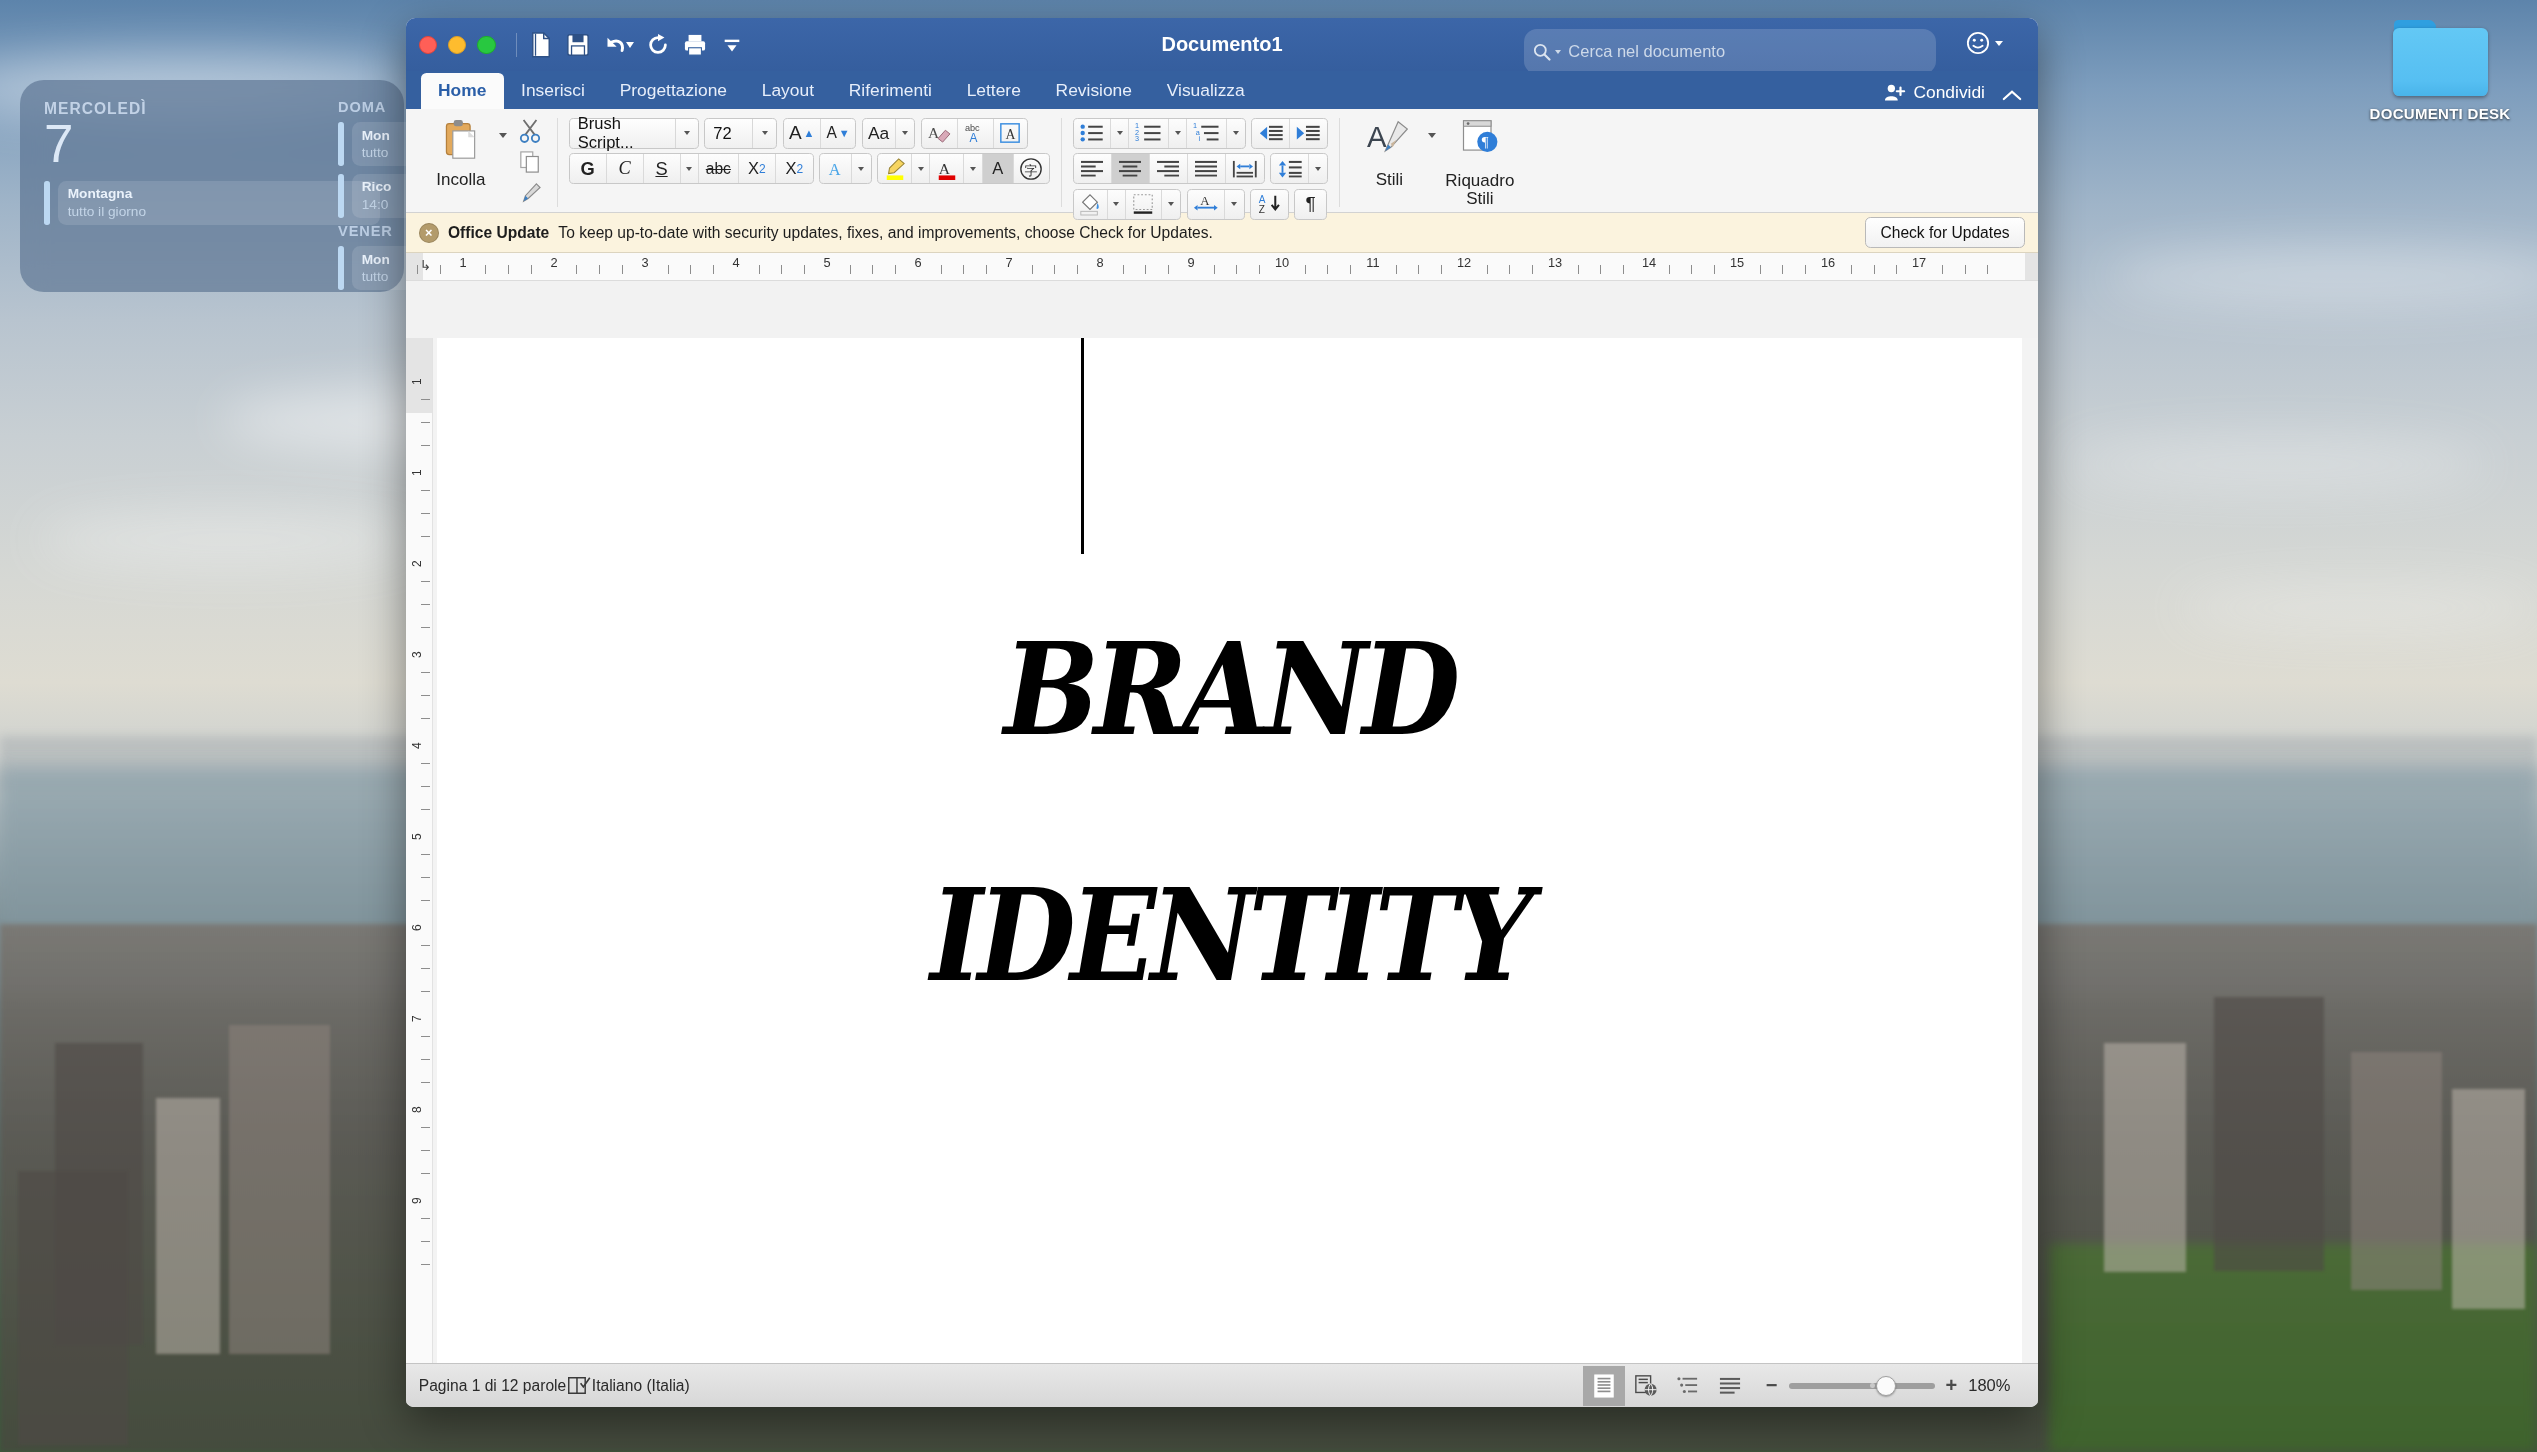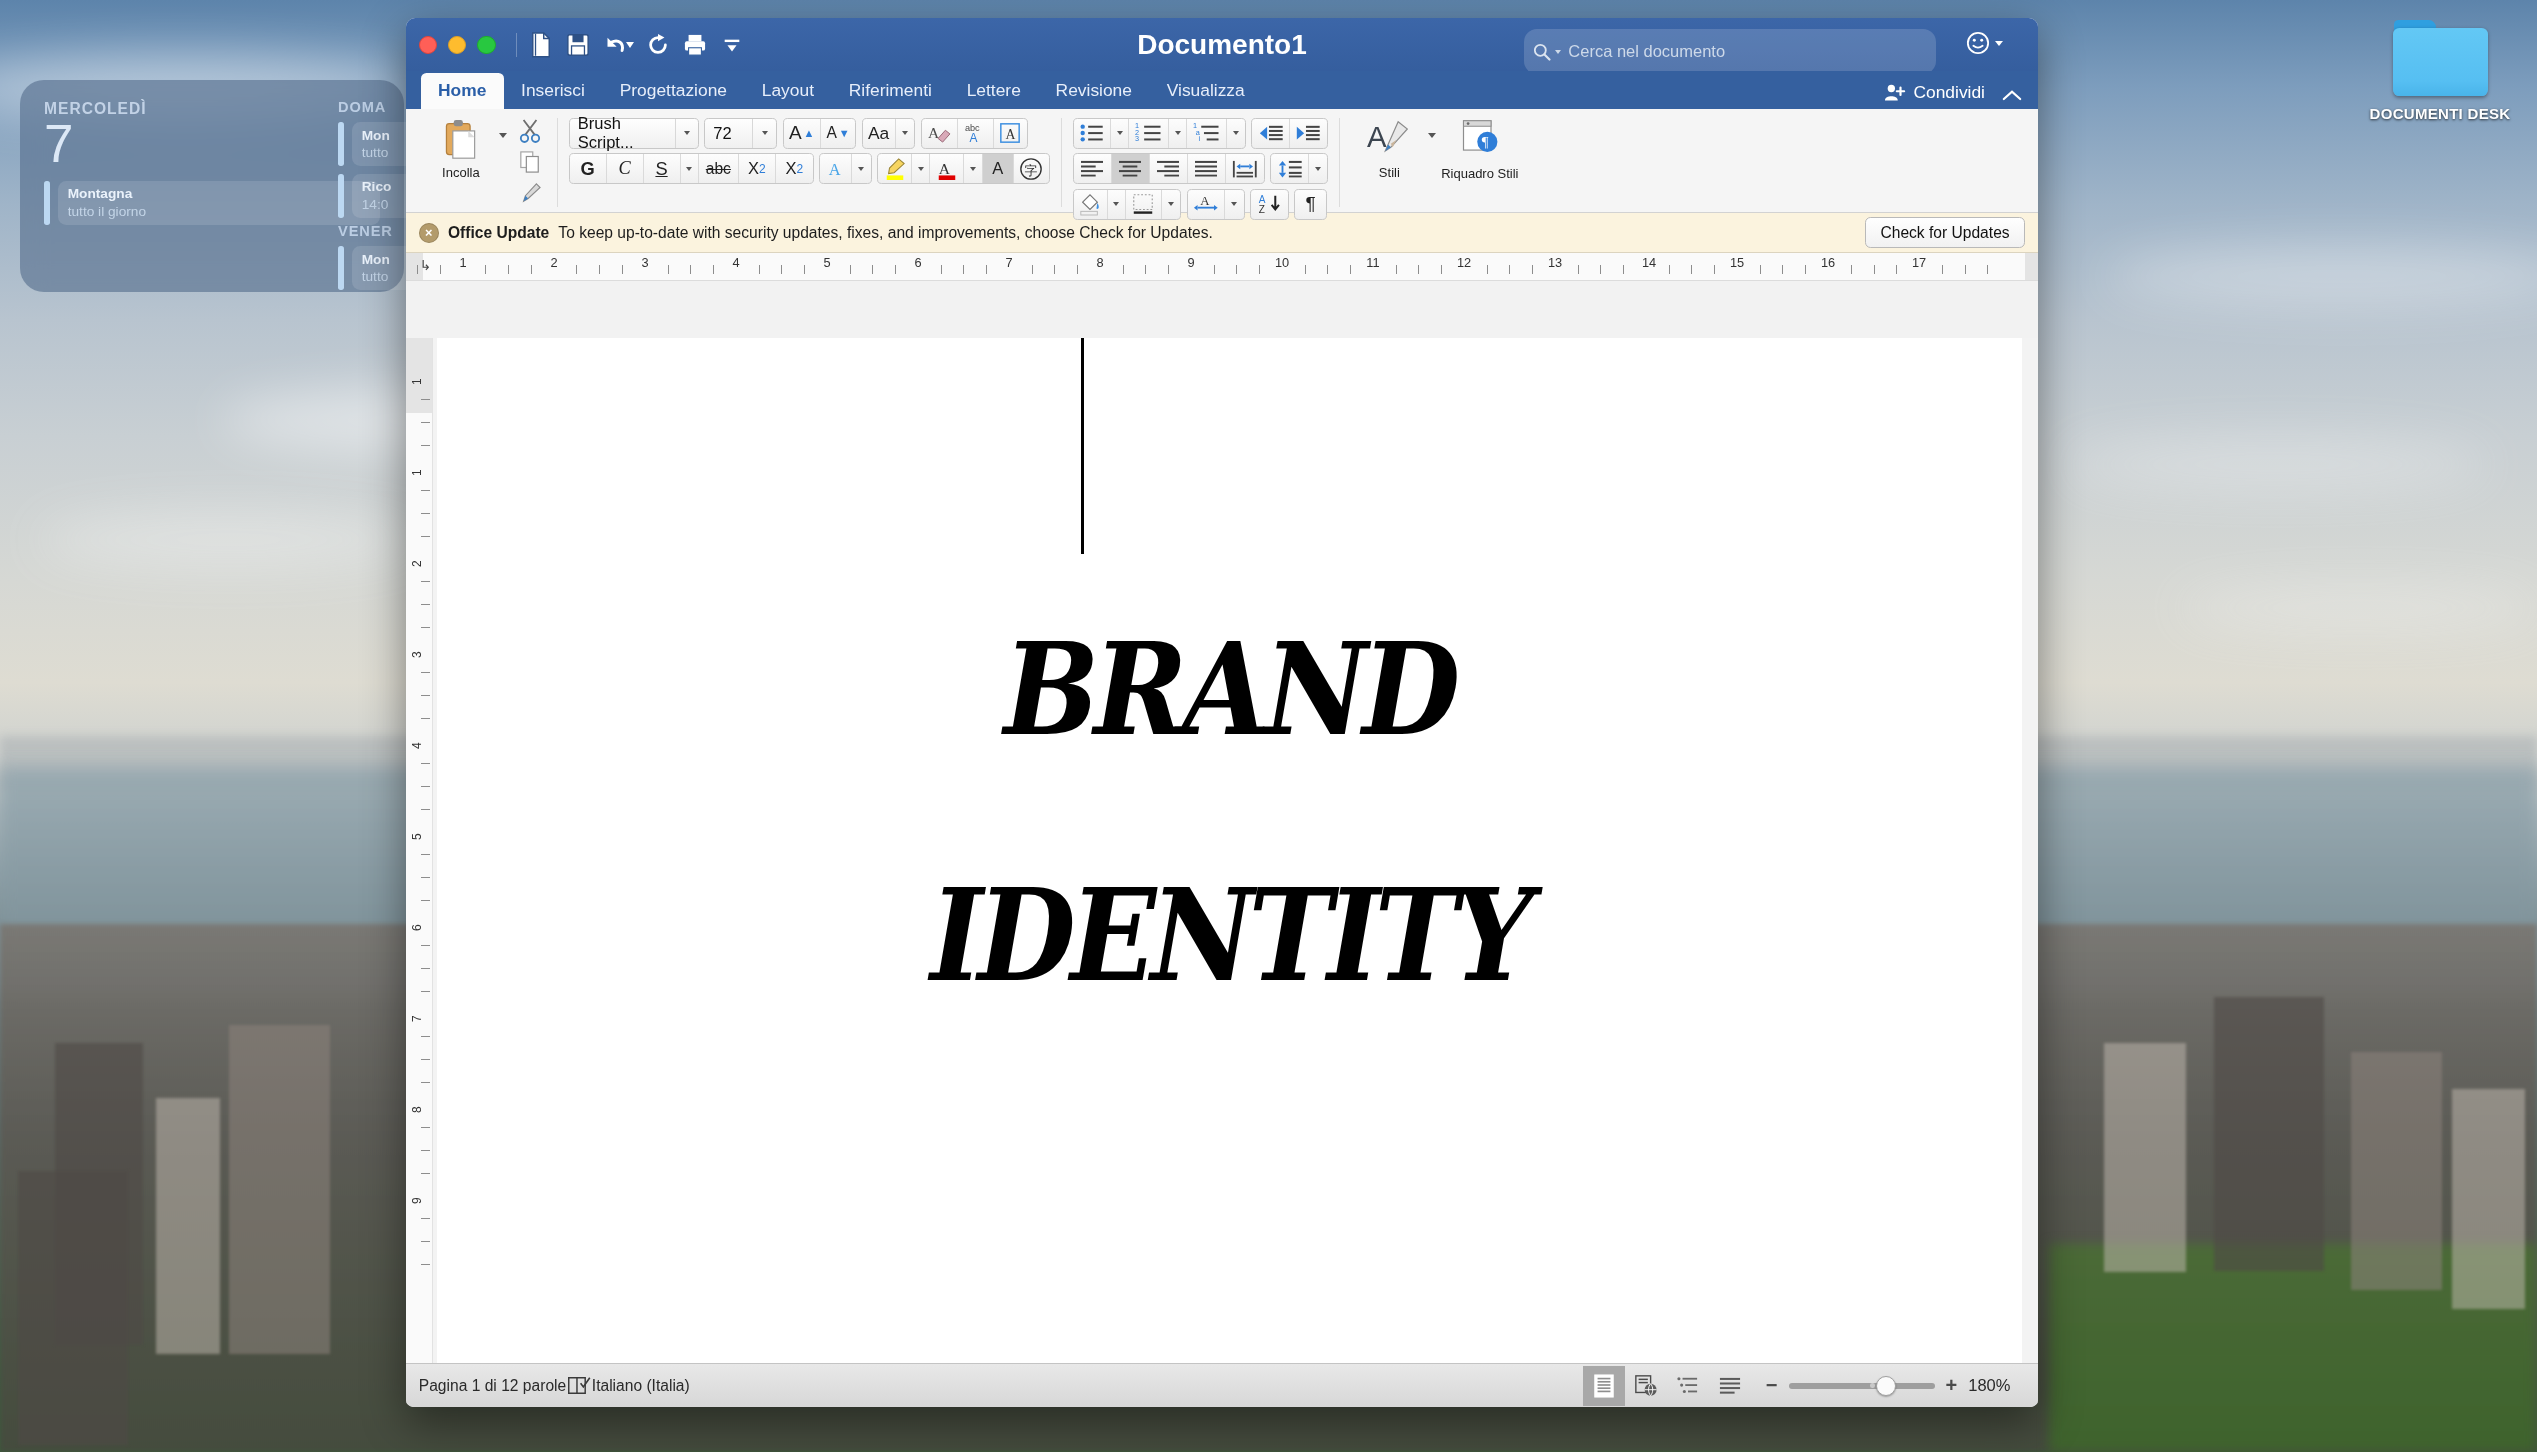--- a/index.html
+++ b/index.html
@@ -138,21 +138,21 @@
   .tl.r { background: #ff5f57; border: 0.9px solid #e1443c; }
   .tl.y { background: #febc2e; border: 0.9px solid #dfa023; }
   .tl.g { background: #28c840; border: 0.9px solid #1dad2b; }
   .tsep { width: 0.9px; height: 24px; background: rgba(255,255,255,.28); margin: 0 5.5px 0 3.7px; }
   .qicon {
     width: 37px; height: 31px; display: flex; align-items: center; justify-content: center;
     cursor: default;
   }
   #doc-title {
     position: absolute; left: 0; right: 0; text-align: center;
-    color: #fff; font-size: 28px; font-weight: bold; pointer-events: none;
+    color: #fff; font-size: 20px; font-weight: bold; pointer-events: none;
   }
   #search-box {
     position: absolute; right: 102px; top: 11px; width: 412px; height: 45px;
     background: rgba(255,255,255,0.16); border-radius: 13px;
     display: flex; align-items: center; padding: 0 9.1px; gap: 7.3px;
   }
   #search-box .ph { color: #cdd9e9; font-size: 16.5px; }
   #smiley { position: absolute; right: 35px; top: 12.8px; display:flex; align-items:center; gap:4.6px; }
 
   
@@ -172,21 +172,21 @@
   #ribbon-collapse { position: absolute; right: 16.5px; bottom: 7.3px; color: #fff; font-size: 17.4px; }
 
   
   #ribbon {
     height: 104px; background: #f5f5f5; border-bottom: 0.9px solid #d2d2d2;
     display: flex; align-items: stretch; padding: 3.7px 0 0 9.1px; position: relative;
   }
   .rgroup { display: flex; align-items: flex-start; padding: 0 7.3px; }
   .rsep { width: 0.9px; background: #dcdcdc; margin: 5.5px 3.7px; }
   .bigbtn { width: 77px; text-align: center; padding-top: 5.5px; }
-  .bigbtn .lbl { font-size: 13px; color: #222; margin-top: 3px; line-height: 15.6px; }
+  .bigbtn .lbl { font-size: 17px; color: #222; margin-top: 10px; line-height: 15.6px; }
 
   .ctl {
     background: linear-gradient(to bottom,#fefefe,#f0f0f0);
     border: 0.9px solid #c8c8c8; border-radius: 4.6px; height: 31px;
     display: flex; align-items: center;
   }
   .combo { padding: 0 0 0 8.2px; }
   .combo .val { font-size: 16.5px; color: #111; }
   .combo .arrowcell {
     width: 24px; height: 100%; display:flex; align-items:center; justify-content:center;

